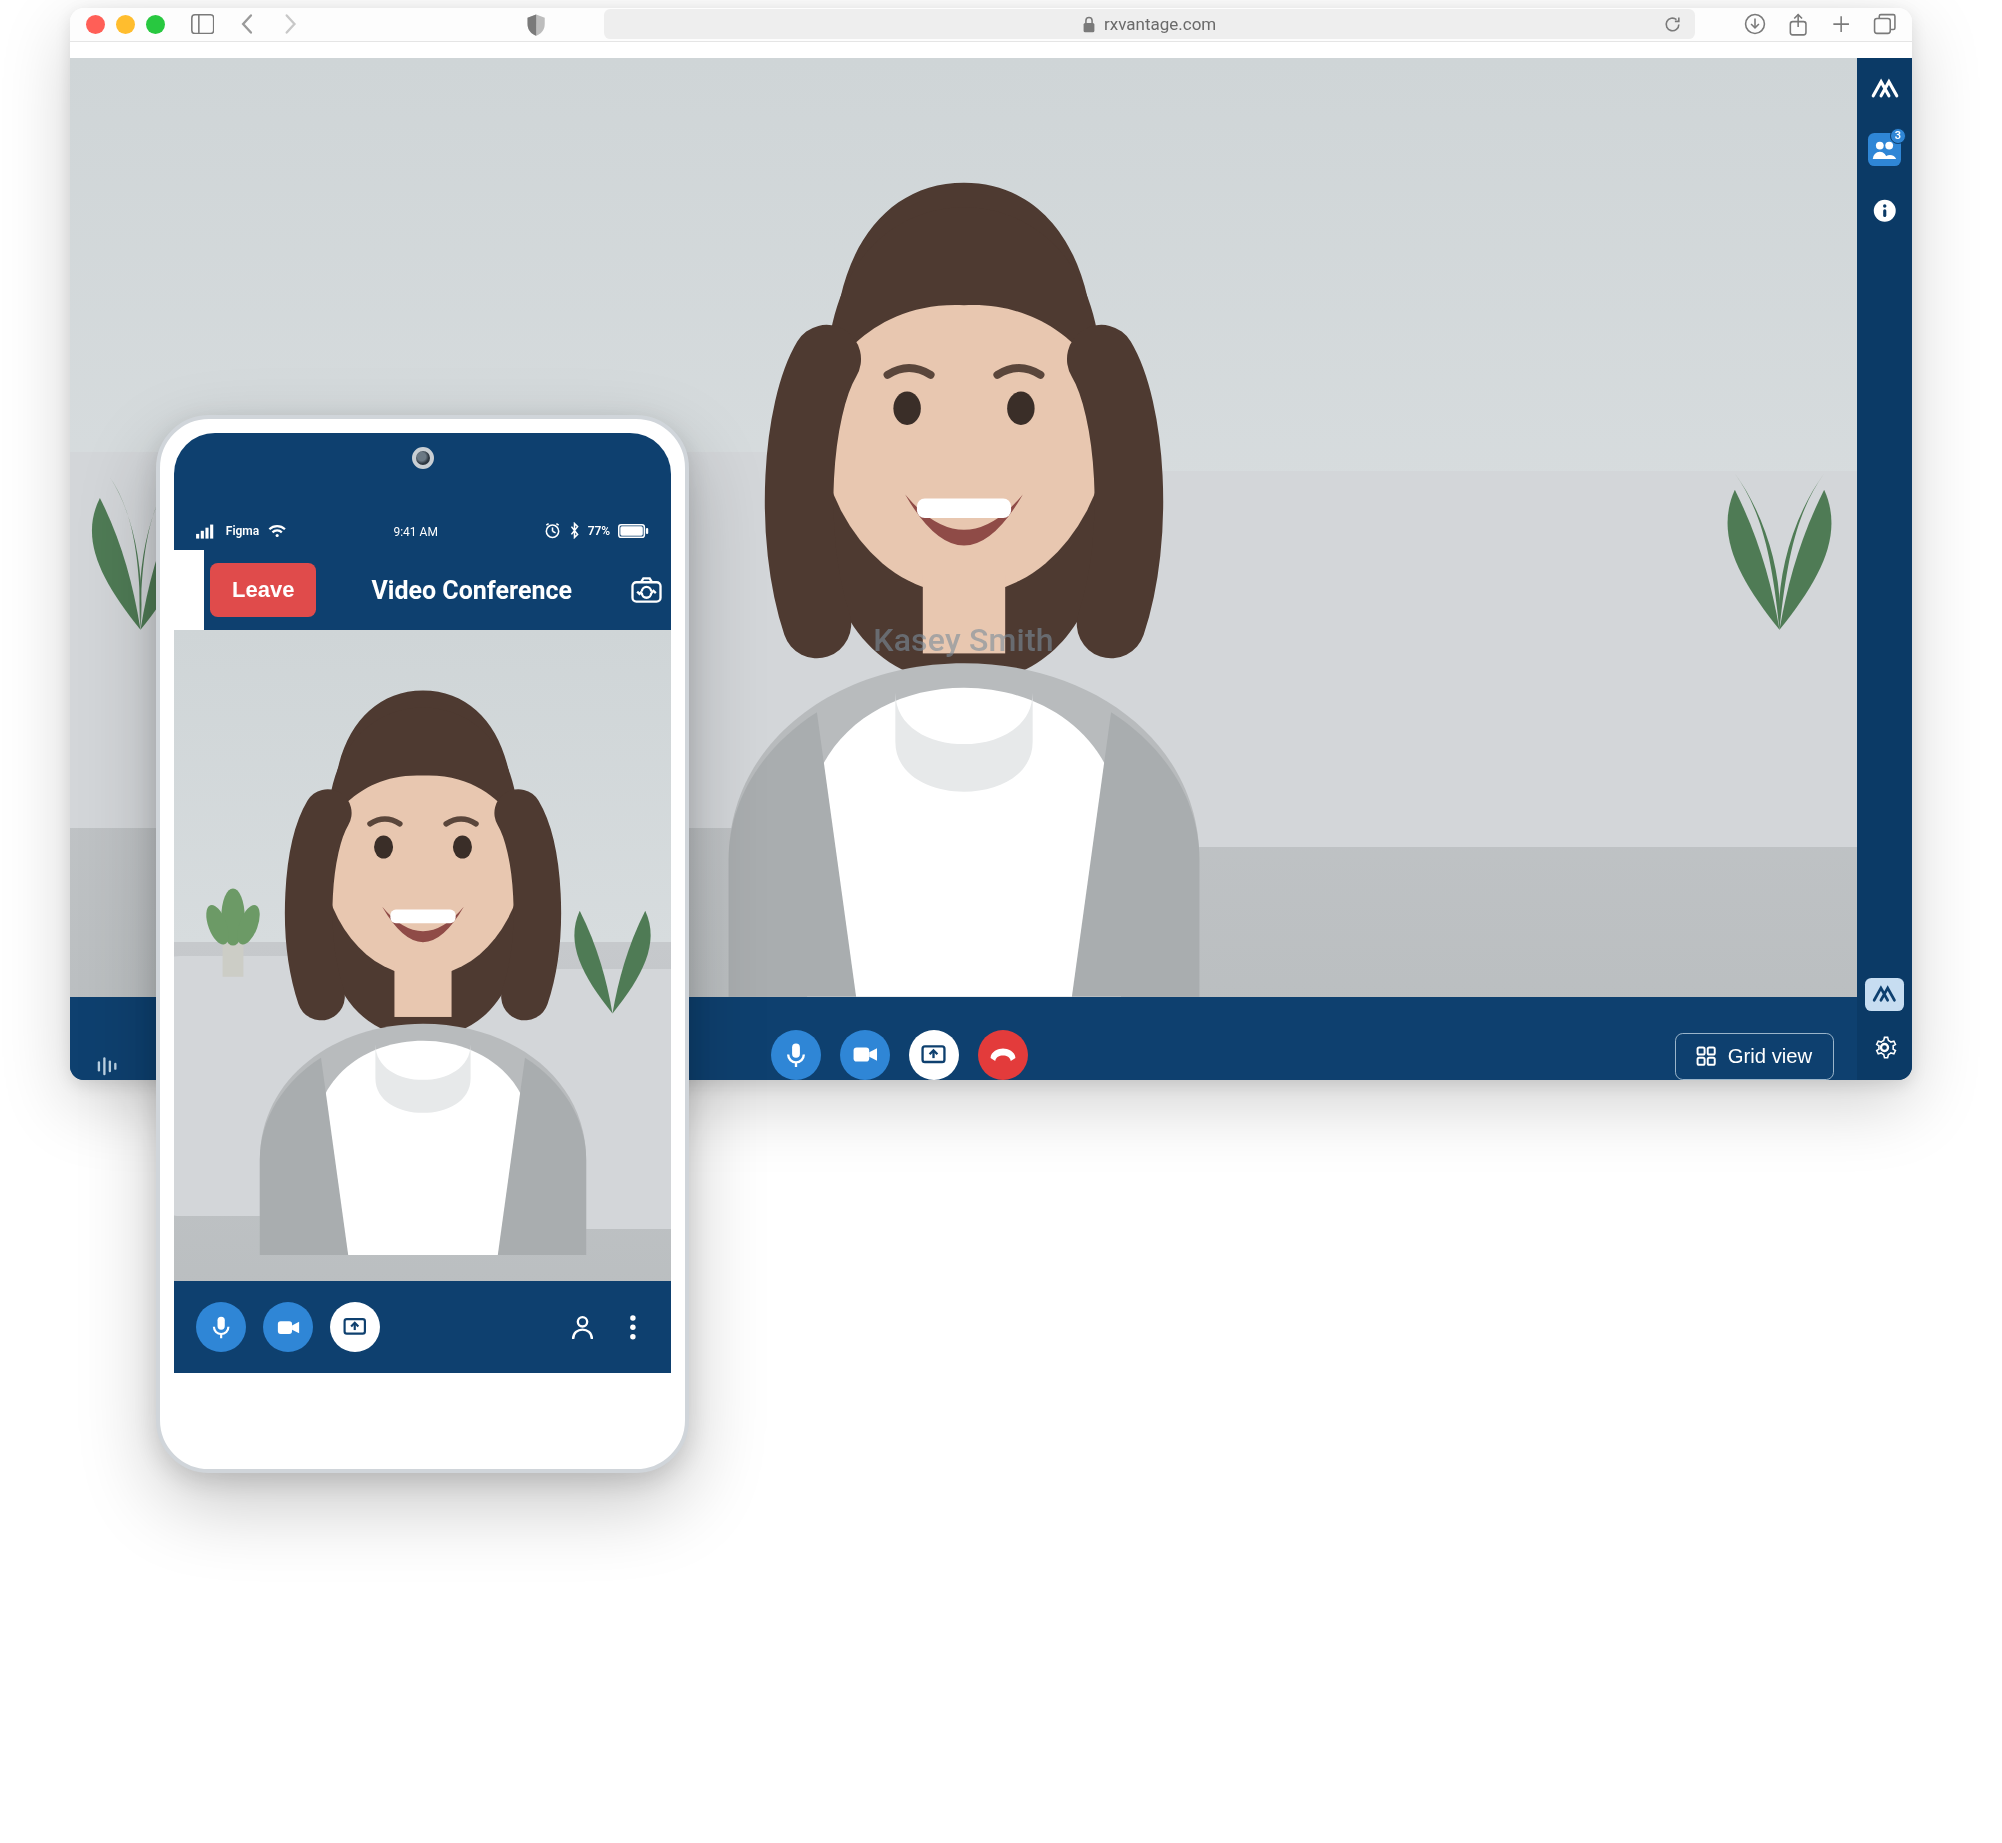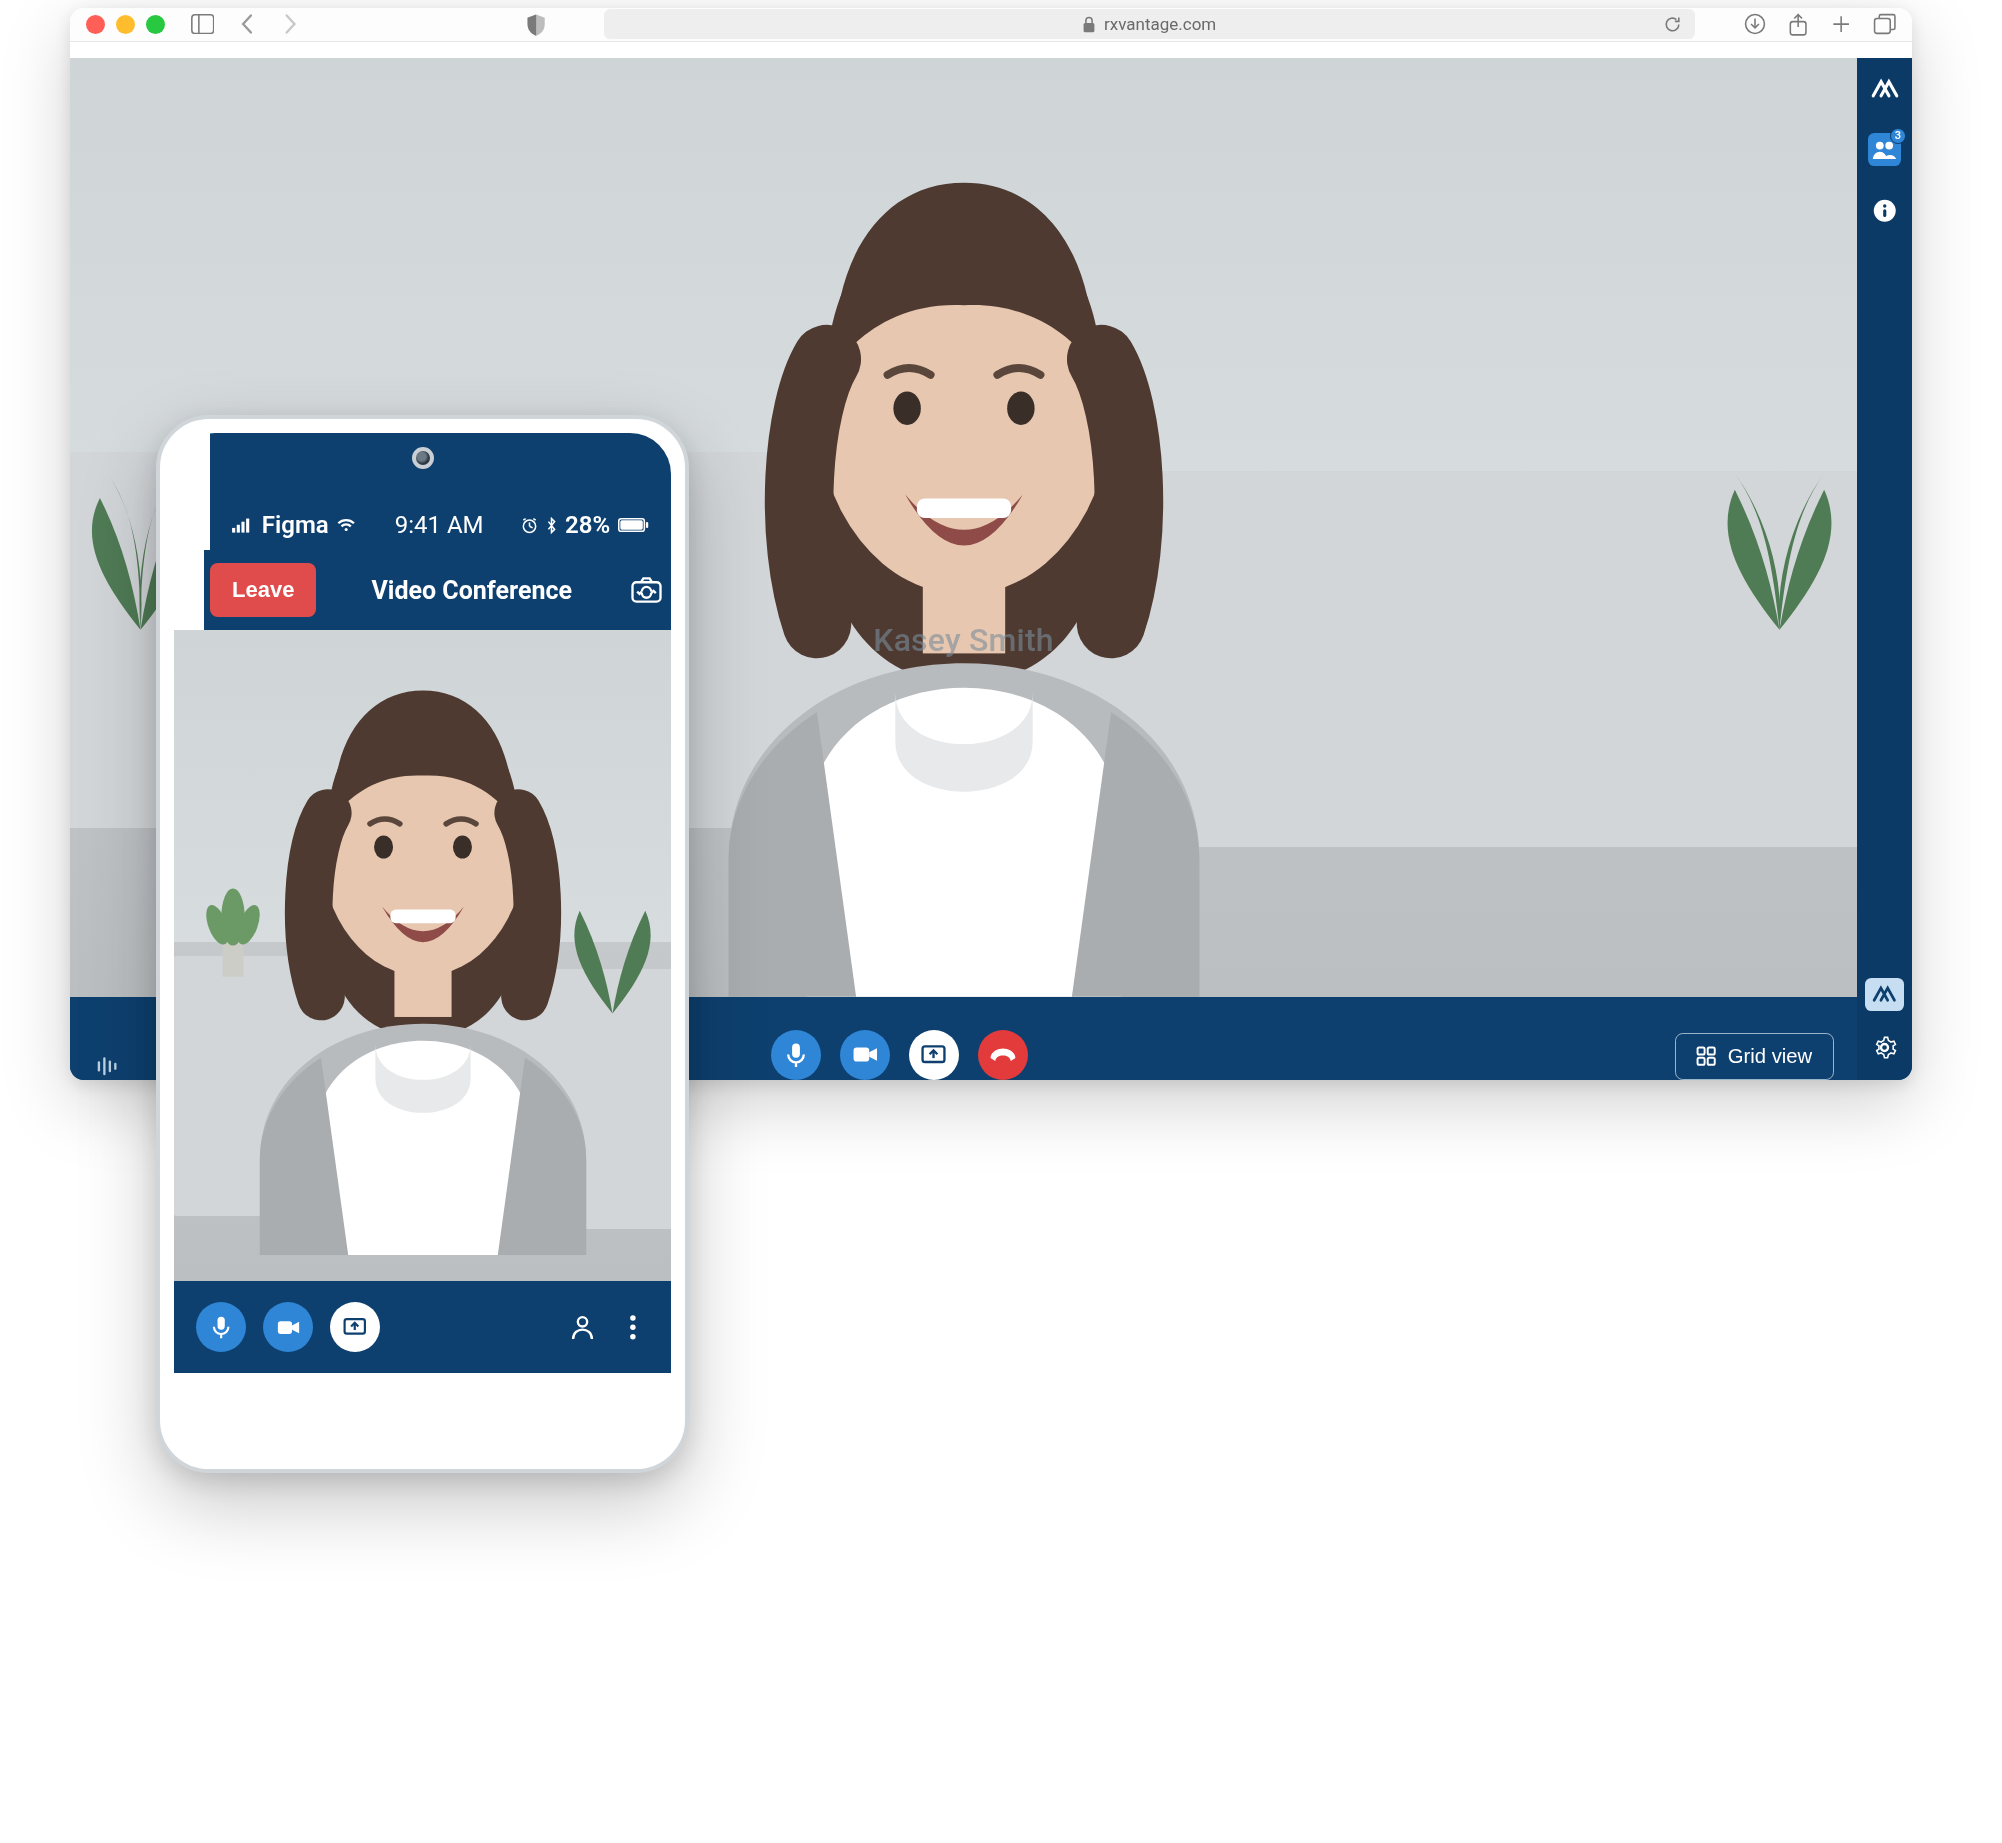--- a/index.html
+++ b/index.html
@@ -143,21 +143,21 @@
   }
   .phone-camera {
     position:absolute; left:50%; top:28px; transform:translateX(-50%);
     width:22px; height:22px; border-radius:50%;
     background:radial-gradient(circle at 40% 40%, #6b7985 0 35%, #2e3842 60%);
     border:4.7px solid #c9cfd4;
   }
   .statusbar {
     background:#0e406f; color:#fff;
     height:117px; display:flex; align-items:flex-end; padding:0 22px 11px;
-    font-size:24px; font-weight:600;margin-left:36px;
+    font-size:12px; font-weight:600;
   }
   .sb-left, .sb-right { display:flex; align-items:center; gap:7.8px; }
   .sb-center { flex:1; text-align:center; font-weight:400; }
   .app-header {
     background:#0e406f; color:#fff;
     height:80px; display:flex; align-items:center; padding:0 6px; gap:19px;margin-left:30px;
   }
   .leave-btn {
     background:#e04b4b; color:#fff; border:none; border-radius:7.8px;
     font-size:22px; font-weight:600; padding:14px 22px;
@@ -445,21 +445,21 @@
               <line x1="11" y1="12" x2="15" y2="14"></line>
               <line x1="3" y1="4" x2="6" y2="2"></line>
               <line x1="19" y1="4" x2="16" y2="2"></line>
             </svg>
         </span>
         <span>
           <svg width="11" height="17" viewBox="0 0 14 22" fill="none" stroke="#fff" stroke-width="2">
               <path d="M3 6l8 10-4 4V2l4 4L3 16"></path>
             </svg>
         </span>
-        <span>28%</span>
+        <span>77%</span>
         <span>
           <svg width="31" height="14" viewBox="0 0 40 18">
               <rect x="1" y="1" width="33" height="16" rx="3" fill="none" stroke="#fff" stroke-width="2"></rect>
               <rect x="3" y="3" width="29" height="12" rx="2" fill="#fff"></rect>
               <rect x="36" y="5" width="3" height="8" rx="1.5" fill="#fff"></rect>
             </svg>
         </span>
       </div>
     </div>
 

